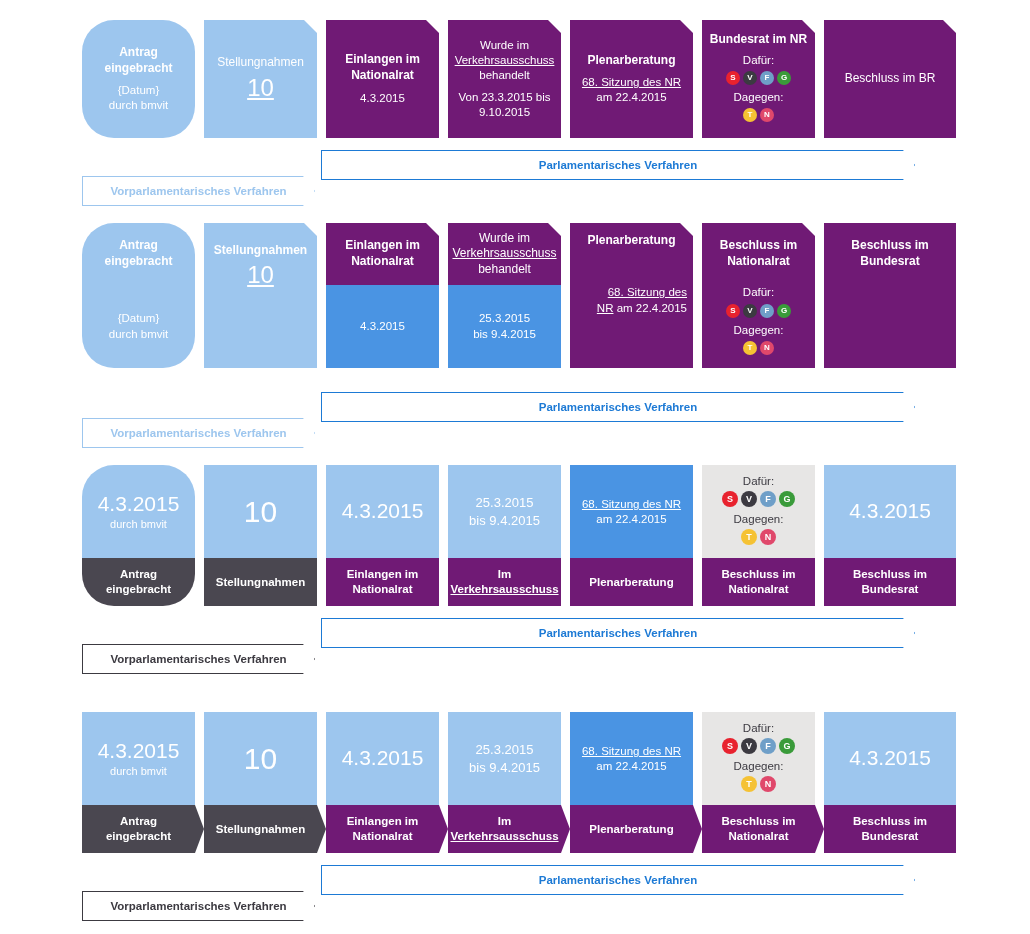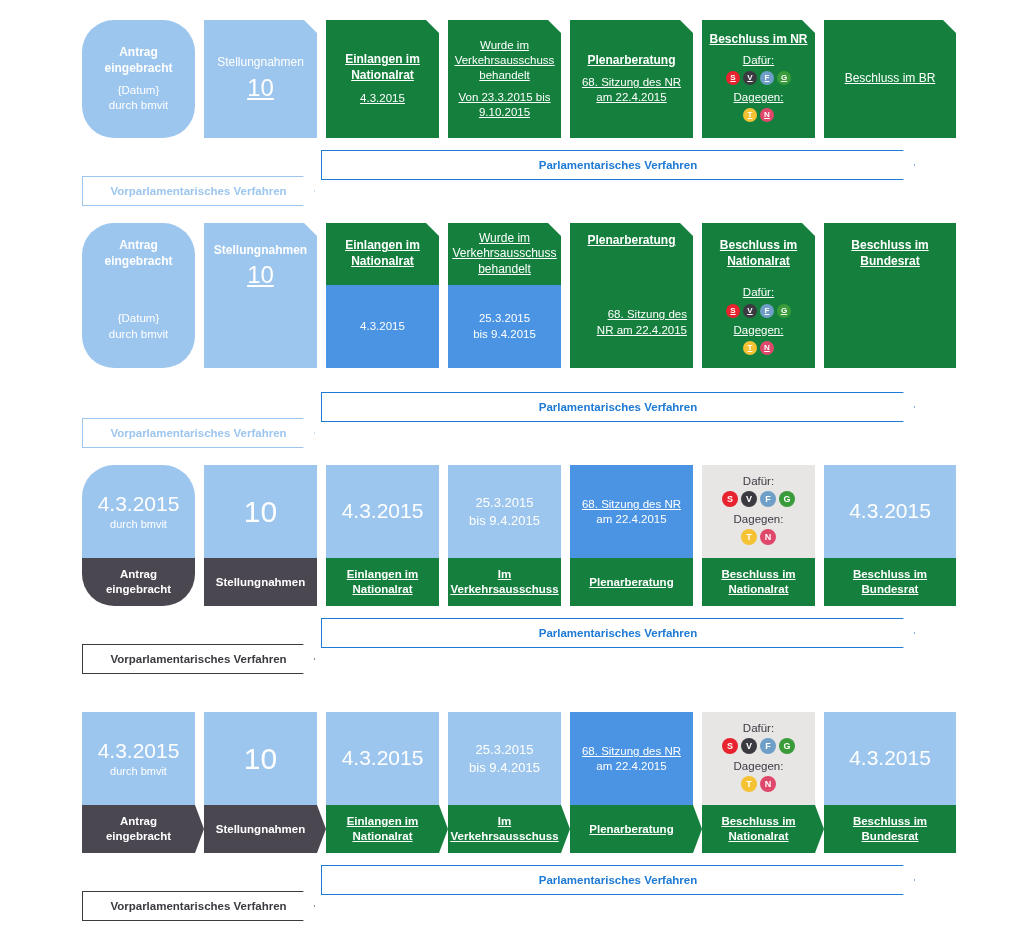--- a/index.html
+++ b/index.html
@@ -22,21 +22,21 @@
   .c0 { width:113px;border-radius:32px; }
   .c1 { width:113px; }
   .c2 { width:113px; }
   .c3 { width:113px; }
   .c4 { width:123px; }
   .c5 { width:113px; }
   .c6 { width:132px; }
 
   
   .bg-lightblue { background:#9dc6ee; }
-  .bg-blue      { background:#15803d;text-decoration:underline; }
+  .bg-blue      { background:#701a75; }
   .bg-midblue   { background:#4a94e3; }
   .bg-dark      { background:#4a4750; }
   .bg-gray      { background:#e7e6e5; }
   .u { text-decoration:underline; }
 
   
   .notch {
     clip-path: polygon(0 0, calc(100% - 13px) 0, 100% 13px, 100% 100%, 0 100%);
   }
   
@@ -181,21 +181,21 @@
         <div class="sub" style="margin-top:0">9.10.2015</div>
       </div>
 
       <div class="card c4 notch bg-blue r1card">
         <div class="ttl">Plenarberatung</div>
         <div class="sub u">68. Sitzung des NR</div>
         <div class="sub" style="margin-top:0">am 22.4.2015</div>
       </div>
 
       <div class="card c5 notch bg-blue r1card">
-        <div class="ttl">Beschluss im NR</div>
+        <div class="ttl">Bundesrat im NR</div>
         <div class="votes onblue" style="margin-top:6px">
           <div class="vlabel">Dafür:</div>
           <div class="badges">
             <span class="badge" style="background: rgb(232, 34, 46);">S</span>
             <span class="badge" style="background: rgb(60, 58, 65);">V</span>
             <span class="badge" style="background: rgb(111, 159, 200);">F</span>
             <span class="badge" style="background: rgb(58, 155, 58);">G</span>
           </div>
           <div class="vlabel">Dagegen:</div>
           <div class="badges">
@@ -251,21 +251,21 @@
           <div>behandelt</div>
         </div>
         <div class="r2body bg-midblue" style="flex-direction:column">
           <div>25.3.2015</div>
           <div>bis 9.4.2015</div>
         </div>
       </div>
 
       <div class="card c4 notch2 r2card">
         <div class="r2head bg-blue" style="align-items:flex-start;padding-top:10px">Plenarberatung</div>
-        <div class="r2body bg-blue" style="align-items:flex-end;padding-bottom:8px;flex-direction:column;justify-content:center">
+        <div class="r2body bg-blue" style="align-items:flex-end;padding-bottom:8px;flex-direction:column;justify-content:flex-start">
           <div class="u">68. Sitzung des</div>
           <div><span class="u">NR</span><span> am 22.4.2015</span></div>
         </div>
       </div>
 
       <div class="card c5 notch2 r2card">
         <div class="r2head bg-blue">Beschluss im Nationalrat</div>
         <div class="r2body bg-blue" style="align-items:flex-start">
           <div class="votes onblue">
             <div class="vlabel">Dafür:</div>

